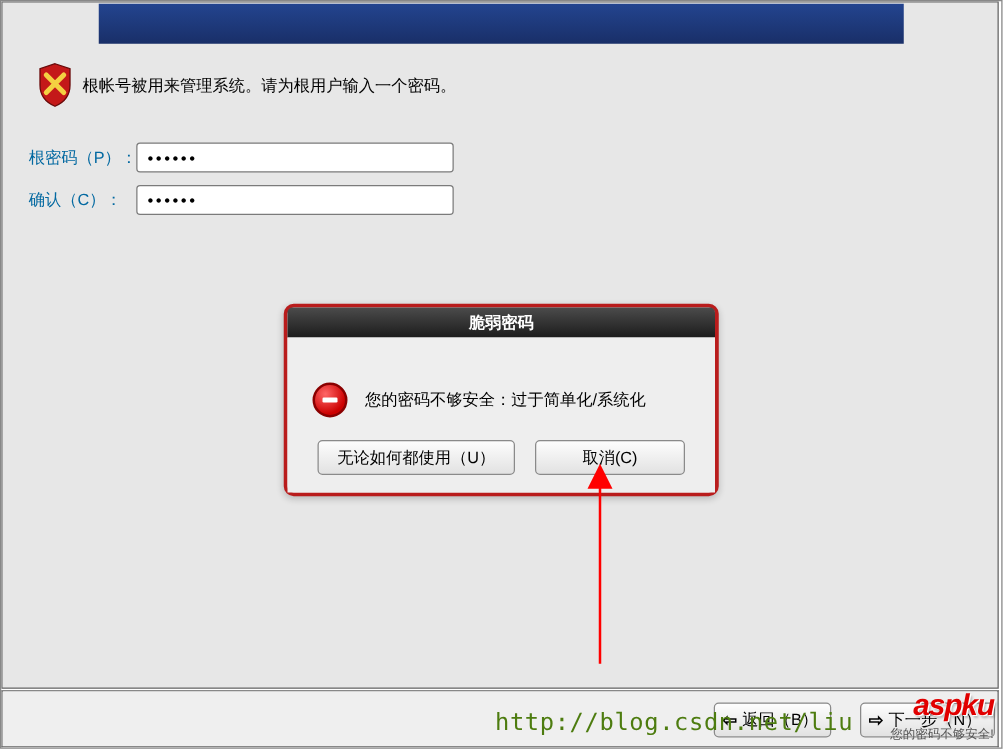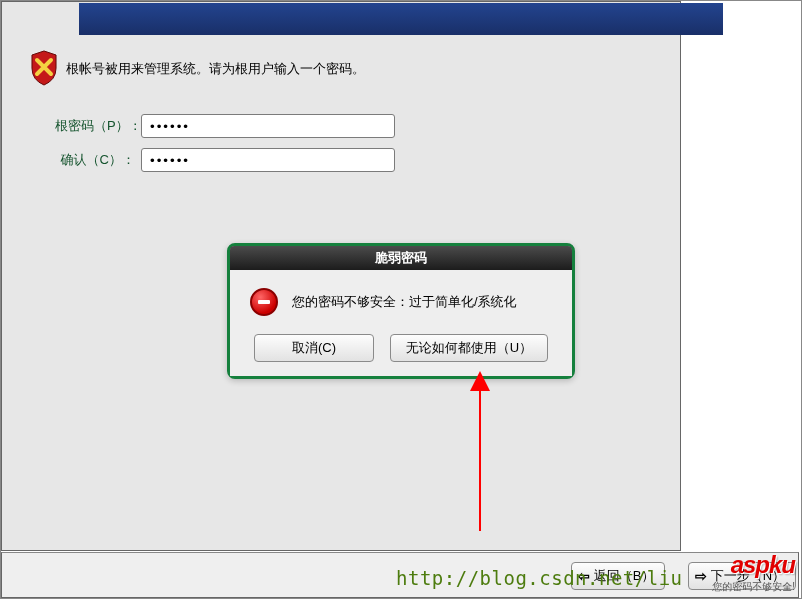--- a/index.html
+++ b/index.html
@@ -9,21 +9,21 @@
       background: #fff;
       font-family: "Microsoft YaHei", "SimSun", sans-serif;
       font-size: 13px;
       position: relative;
       overflow: hidden;
       border: 1px solid #888;
     }
     .main-area {
       position: absolute;
       left: 0; top: 0;
-      width: 680px; height: 550px;
+      width: 798px; height: 550px;
       background: #e7e7e7;
       border: 1px solid #666;
     }
     .header-bar {
       position: absolute;
       left: 77px; top: 1px;
       width: 644px; height: 32px;
       background: linear-gradient(180deg, #23448f 0%, #192f68 100%);
     }
     .shield-wrap {
@@ -33,53 +33,53 @@
     }
     .instruction {
       position: absolute;
       left: 64px; top: 58px;
       width: 400px;
       color: #000;
     }
     .form-row { position: absolute; left: 21px; display: flex; align-items: center; }
     .row-pass { top: 112px; }
     .row-confirm { top: 146px; }
-    .form-label { width: 86px; text-align: right; padding-right: 6px; color: #14532d; white-space: nowrap; margin-left: 32px; }
+    .form-label { width: 86px; text-align: left; padding-right: 6px; color: #0369a1; white-space: nowrap; }
     .form-input {
       width: 254px; height: 24px;
       border: 1px solid #7b7b7b;
       border-radius: 3px;
       background: #fff;
       padding: 0 8px;
       font-family: inherit;
       letter-spacing: 2px;
     }
     
     .dialog {
       position: absolute;
       left: 225px; top: 241px;
       width: 348px;
-      border: 3px solid #15803d;
+      border: 3px solid #b91c1c;
       border-radius: 8px;
       background: #eee;
       box-shadow: 0 2px 6px rgba(0,0,0,.2);
     }
     .dialog-title {
       height: 24px;
       background: linear-gradient(180deg, #4b4b4b 0%, #1c1c1c 100%);
       border-top-left-radius: 4px;
       border-top-right-radius: 4px;
       color: #fff;
       font-weight: bold;
       text-align: center;
       line-height: 24px;
       font-size: 13px;
     }
     .dialog-body {
-      padding: 18px 16px 14px 16px;
+      padding: 36px 16px 14px 16px;
       background: #eee;
     }
     .dialog-msg-row { display: flex; align-items: center; gap: 14px; margin-bottom: 18px; padding-left: 4px; }
     .error-icon {
       width: 28px; height: 28px; flex: 0 0 28px;
       border-radius: 50%;
       background: radial-gradient(circle at 35% 30%, #ff6666, #cc0000 70%);
       border: 2px solid #8a0000;
       position: relative;
     }
@@ -198,22 +198,22 @@
   </div>
 
   <div class="dialog">
     <div class="dialog-title">脆弱密码</div>
     <div class="dialog-body">
       <div class="dialog-msg-row">
         <div class="error-icon"></div>
         <div class="dialog-msg">您的密码不够安全：过于简单化/系统化</div>
       </div>
       <div class="dialog-btns">
+        <button class="dlg-btn use">无论如何都使用（U）</button>
         <button class="dlg-btn cancel">取消(C)</button>
-        <button class="dlg-btn use">无论如何都使用（U）</button>
       </div>
     </div>
   </div>
 
   <div class="arrow">
     <div class="arrow-head"></div>
     <div class="arrow-line"></div>
   </div>
 </div>
 

